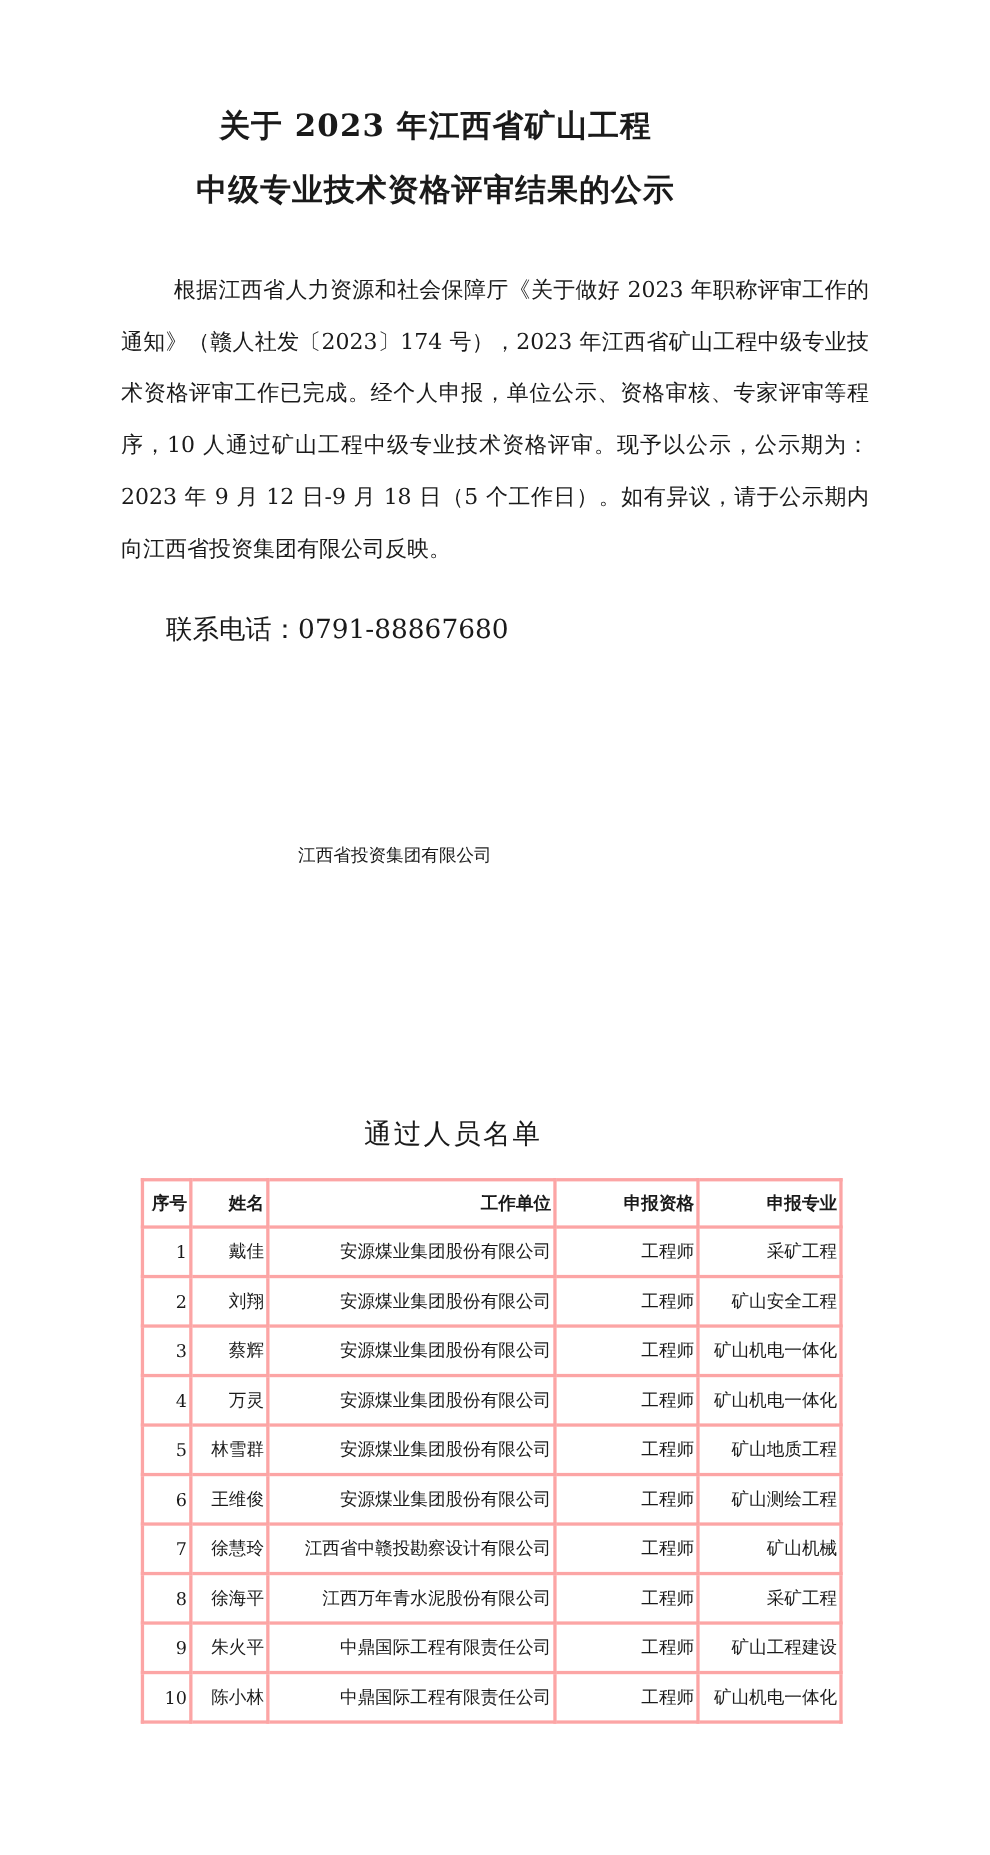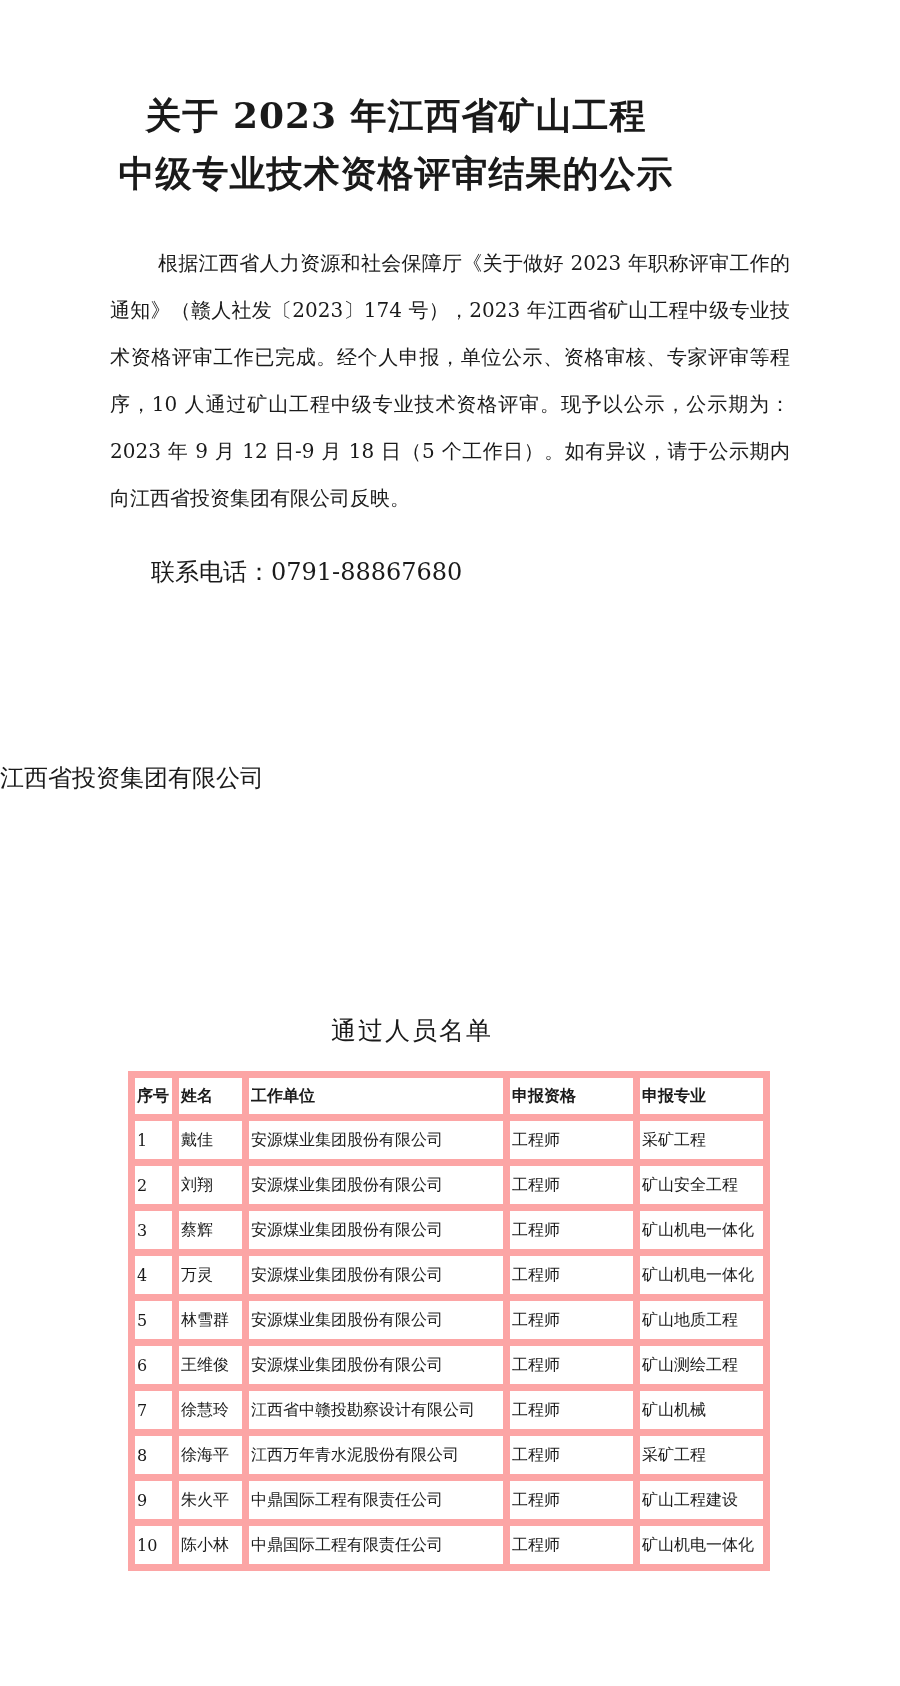--- a/index.html
+++ b/index.html
@@ -15,21 +15,21 @@
     color: #1a1a1a;
     font-family: "DejaVu Serif", "Liberation Serif", serif;
     overflow: hidden;
   }
   .doc-title {
     position: absolute;
     top: 86px;
     left: 0;
     width: 792px;
     text-align: center;
-    font-size: 36px;
+    font-size: 28px;
     font-weight: bold;
     line-height: 58px;
     letter-spacing: 1px;
   }
   .body-para {
     position: absolute;
     top: 240px;
     left: 110px;
     width: 680px;
     font-size: 20px;
@@ -46,22 +46,22 @@
     text-indent: 48px;
     white-space: nowrap;
   }
   .contact.phone { top: 556px; }
   .contact.email { top: 610px; }
   .signature {
     position: absolute;
     top: 762px;
     left: 0;
     width: 718px;
-    text-align: left;
-    font-size: 24px;
+    text-align: center;
+    font-size: 16px;
     line-height: 32px;
     white-space: nowrap;
   }
   .sign-date {
     position: absolute;
     top: 822px;
     left: 0;
     width: 712px;
     text-align: right;
     font-size: 24px;
@@ -82,22 +82,22 @@
     top: 1071px;
     left: 128px;
     width: 635px;
     border-collapse: collapse;
     table-layout: fixed;
     font-size: 16px;
     color: #1a1a1a;
   }
   table.roster th,
   table.roster td {
-    border: 7px solid #fca5a5;
-    text-align: left;
+    border: 3px solid #fca5a5;
+    text-align: right;
     vertical-align: middle;
     padding: 0 2px;
     overflow: hidden;
     white-space: nowrap;
   }
   table.roster thead tr { height: 43px; }
   table.roster tbody tr { height: 45px; }
   table.roster th { font-weight: bold; }
 </style>
 </head>

